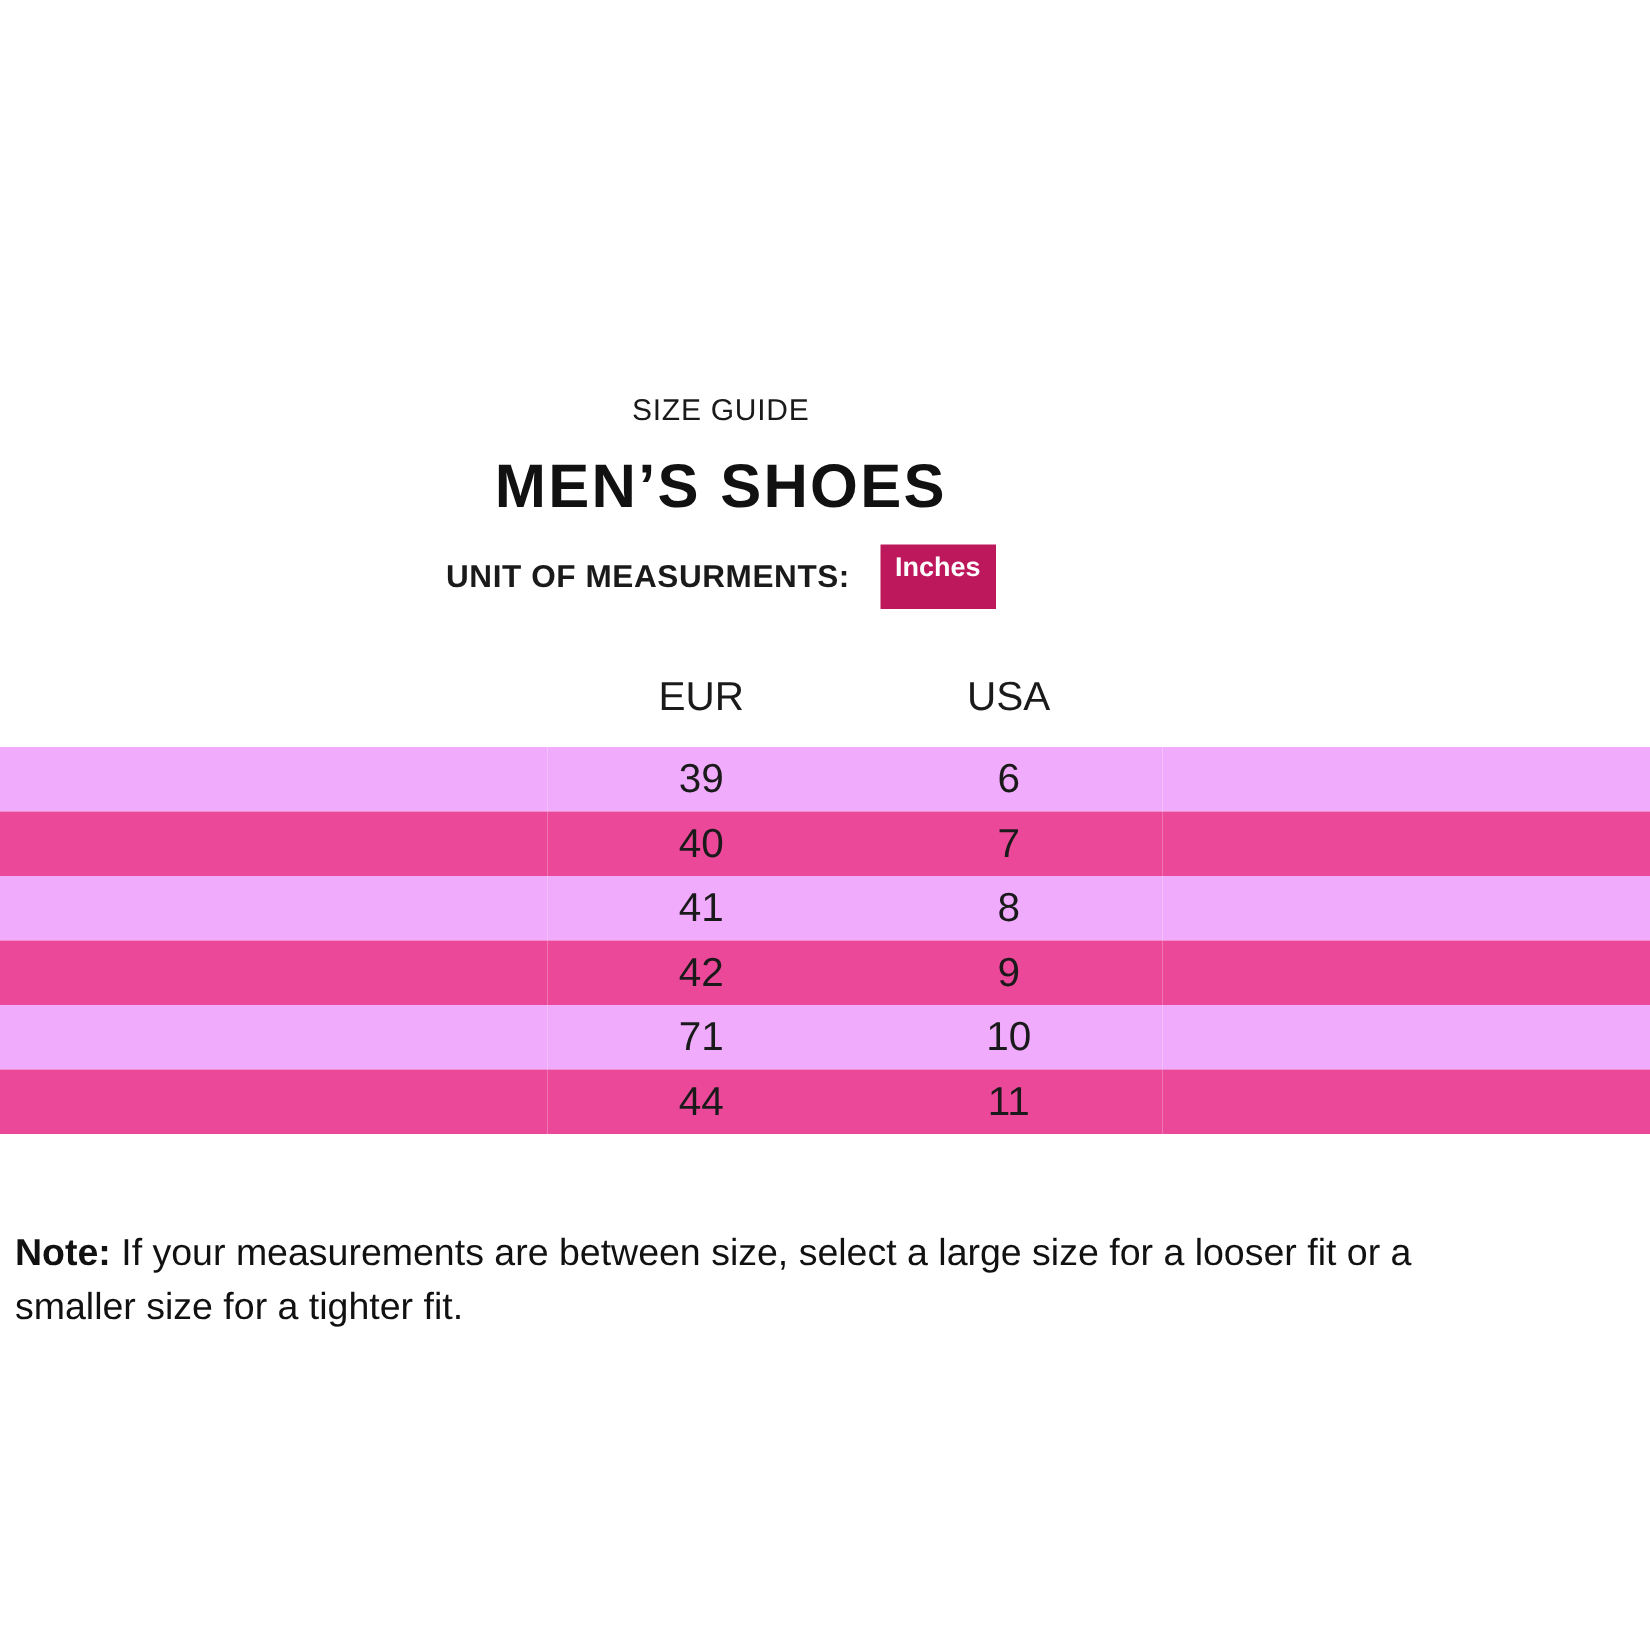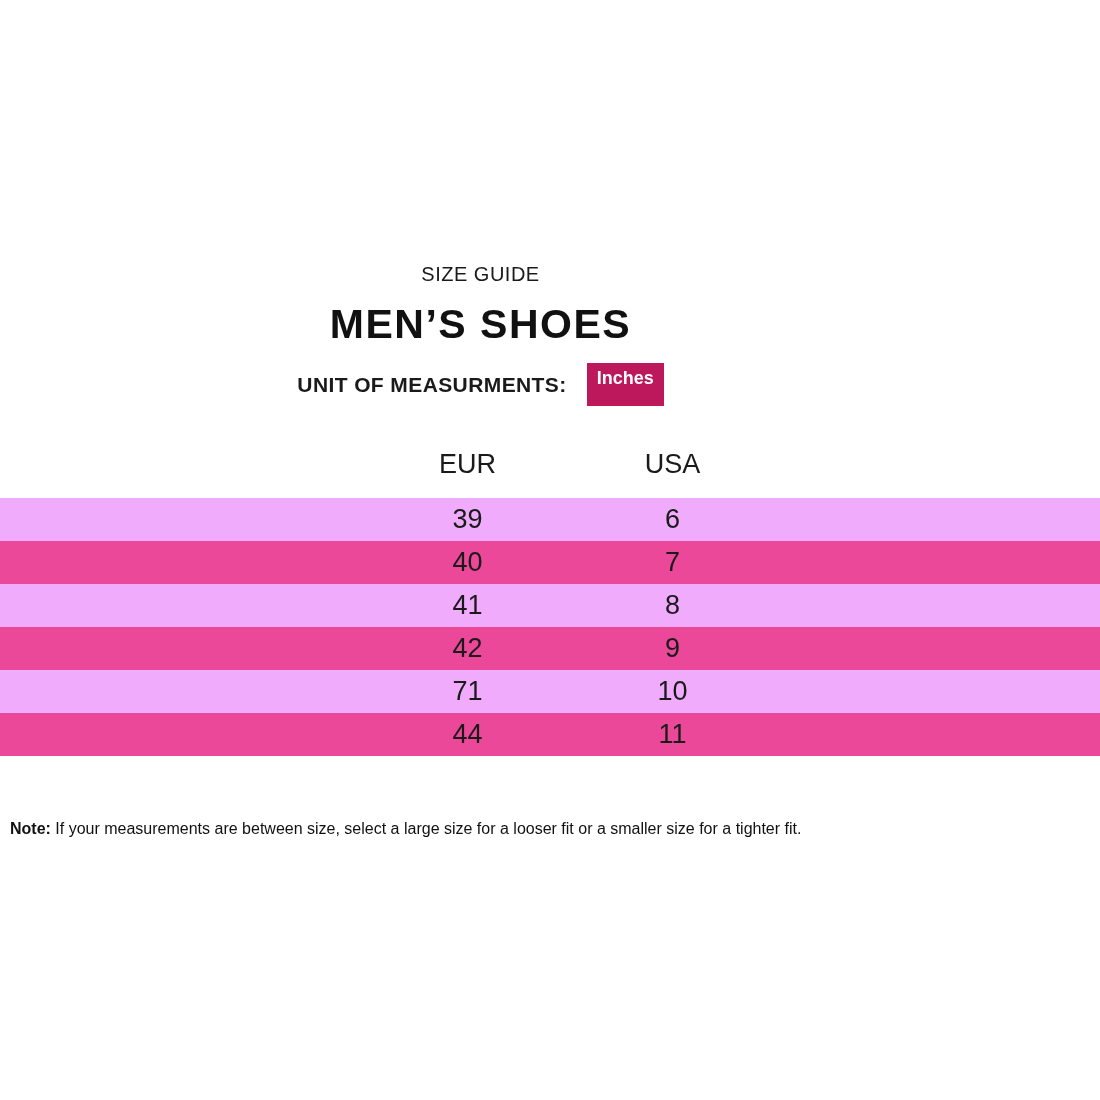--- a/index.html
+++ b/index.html
@@ -94,21 +94,21 @@
   }
   tbody tr.even td {
     background: #ec4899;
   }
 
   .note {
     position: absolute;
     left: 10px;
     right: 10px;
     top: 818px;
-    font-size: 16px;
+    font-size: 25px;
     line-height: 1.42;
     color: #111111;
   }
   .note b {
     font-weight: 700;
   }
 </style>
 </head>
 <body>
 

